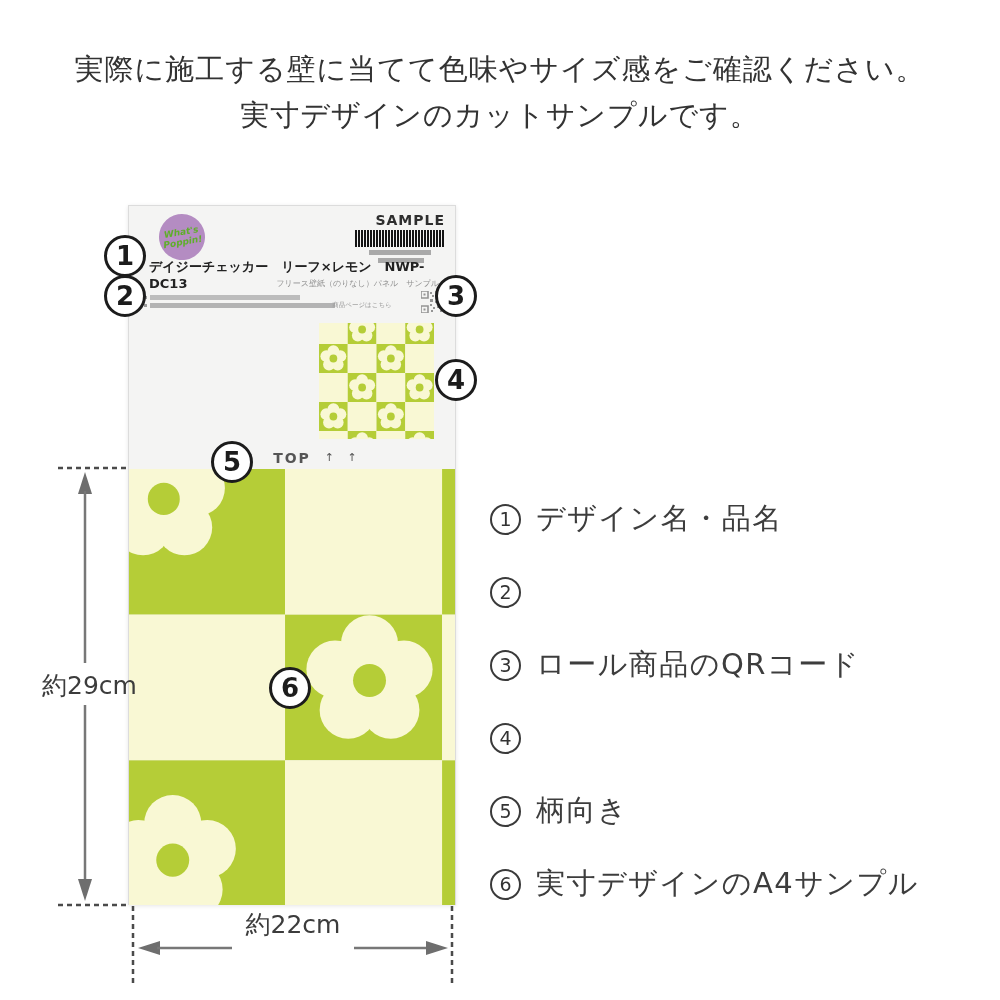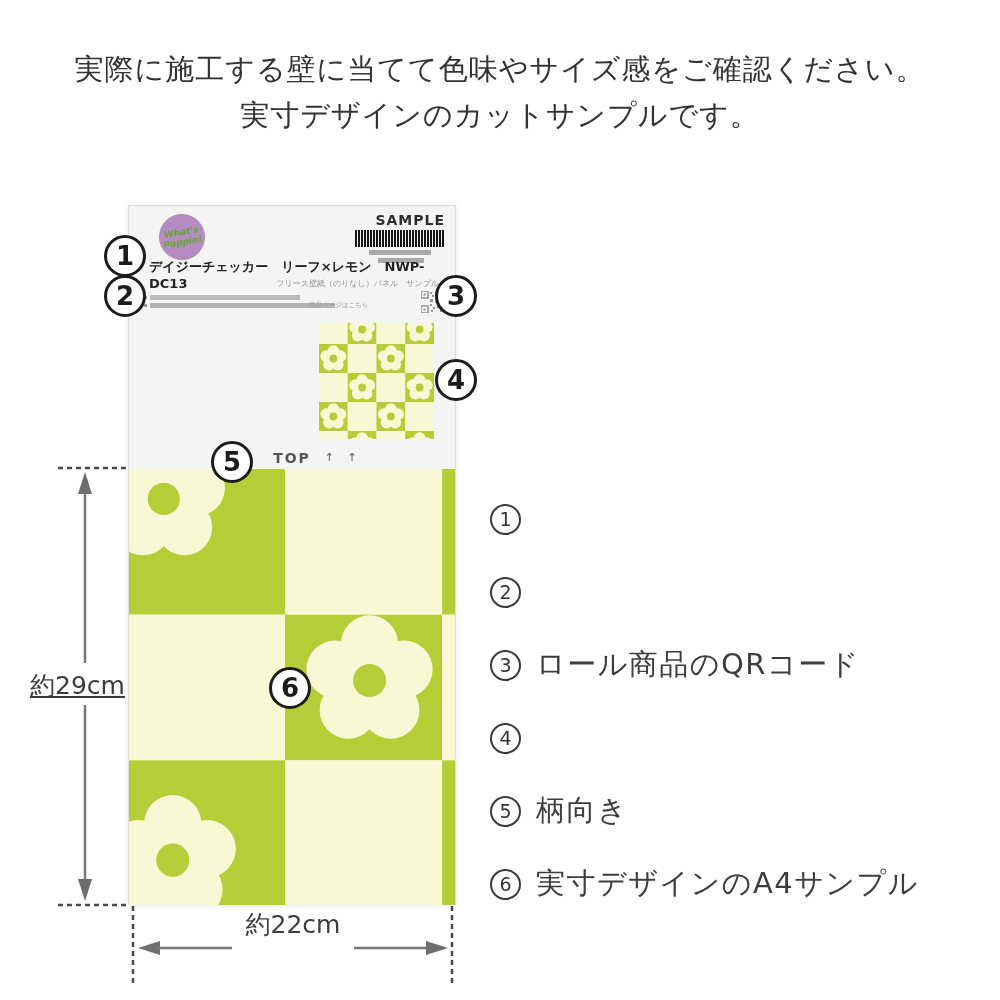--- a/index.html
+++ b/index.html
@@ -25,36 +25,36 @@
                repeating-linear-gradient(90deg,#141414 0 2px,rgba(0,0,0,0) 2px 3px),
                repeating-linear-gradient(90deg,#141414 0 1px,rgba(0,0,0,0) 1px 6px); }
   .bc-bar1 { position:absolute; right:24px; top:44px; width:62px; height:5px; background:#a9a9a9; }
   .bc-bar2 { position:absolute; right:31px; top:52px; width:46px; height:5px; background:#a9a9a9; }
   .prod-name { position:absolute; left:20px; top:52px; width:290px; font-size:13px; font-weight:bold; color:#222; }
   .prod-sub  { position:absolute; left:20px; top:72px; width:290px; font-size:8px; color:#8f8f8f;text-align:right; }
   .note-bullet1 { position:absolute; left:15px; top:90px; width:3px; height:3px; background:#9a9a9a; }
   .note-bullet2 { position:absolute; left:15px; top:98px; width:3px; height:3px; background:#9a9a9a; }
   .note-bar1 { position:absolute; left:21px; top:89px; width:150px; height:5px; background:#bcbcbc; }
   .note-bar2 { position:absolute; left:21px; top:97px; width:185px; height:5px; background:#b3b3b3; }
-  .qr-caption { position:absolute; left:180px; top:95px; width:106px; text-align:left;
+  .qr-caption { position:absolute; left:180px; top:95px; width:106px; text-align:center;
                 font-size:6.5px; color:#9a9a9a; }
   .qr { position:absolute; left:292px; top:85px; width:22px; height:22px; }
   .pattern-small { position:absolute; left:190px; top:117px; width:115px; height:116px; }
   .top-strip { position:absolute; left:0; top:240px; width:100%; height:23px;
                display:flex; align-items:center; justify-content:center; gap:14px; color:#555; }
   .top-strip .arrows { font-size:11px; letter-spacing:5px; }
   .top-strip .top-label { font-size:14px; font-weight:bold; letter-spacing:2px; }
   .pattern-large { position:absolute; left:0; top:263px; width:326px; height:436px; }
   
   .callout { position:absolute; width:42px; height:42px; border-radius:50%; background:#ffffff;
              border:3px solid #1c1c1c; color:#1c1c1c; font-size:26px; font-weight:bold;
              display:flex; align-items:center; justify-content:center; z-index:5; }
   
   .dim-label { position:absolute; color:#3c3c3c; font-size:25px; font-weight:500; text-align:center; z-index:4; }
-  #dim-h-label { left:20px; top:669px; width:115px;text-decoration:underline; }
+  #dim-h-label { left:32px; top:669px; width:115px; }
   #dim-w-label { left:238px; top:908px; width:110px; }
   .dim-svg { position:absolute; }
   #dim-left { left:50px; top:455px; }
   #dim-bottom { left:118px; top:902px; }
   
   .legend { position:absolute; left:490px; top:503px; }
   .legend-item { display:flex; align-items:center; gap:15px; height:32px; margin-bottom:41px; }
   .legend-num { width:31px; height:31px; border-radius:50%; border:2px solid #3a3a3a; color:#333;
                 font-size:19px; font-weight:500; display:flex; align-items:center; justify-content:center; flex:none; }
   .legend-label { font-size:29px; color:#3d3d3d; font-weight:500; letter-spacing:1.5px; white-space:nowrap; }
@@ -258,20 +258,21 @@
   <polygon points="20,46 42,39 42,53" fill="#6e6e6e"></polygon>
   <line x1="39" y1="46" x2="114" y2="46" stroke="#777777" stroke-width="2.5"></line>
   <line x1="236" y1="46" x2="311" y2="46" stroke="#777777" stroke-width="2.5"></line>
   <polygon points="330,46 308,39 308,53" fill="#6e6e6e"></polygon>
 </svg>
 <div class="dim-label" id="dim-w-label">約22cm</div>
 
 <div class="legend">
   <div class="legend-item">
     <div class="legend-num">1</div>
+    <div class="legend-label">デザイン名・品名</div>
   </div>
   <div class="legend-item">
     <div class="legend-num">2</div>
   </div>
   <div class="legend-item">
     <div class="legend-num">3</div>
     <div class="legend-label">ロール商品のQRコード</div>
   </div>
   <div class="legend-item">
     <div class="legend-num">4</div>

